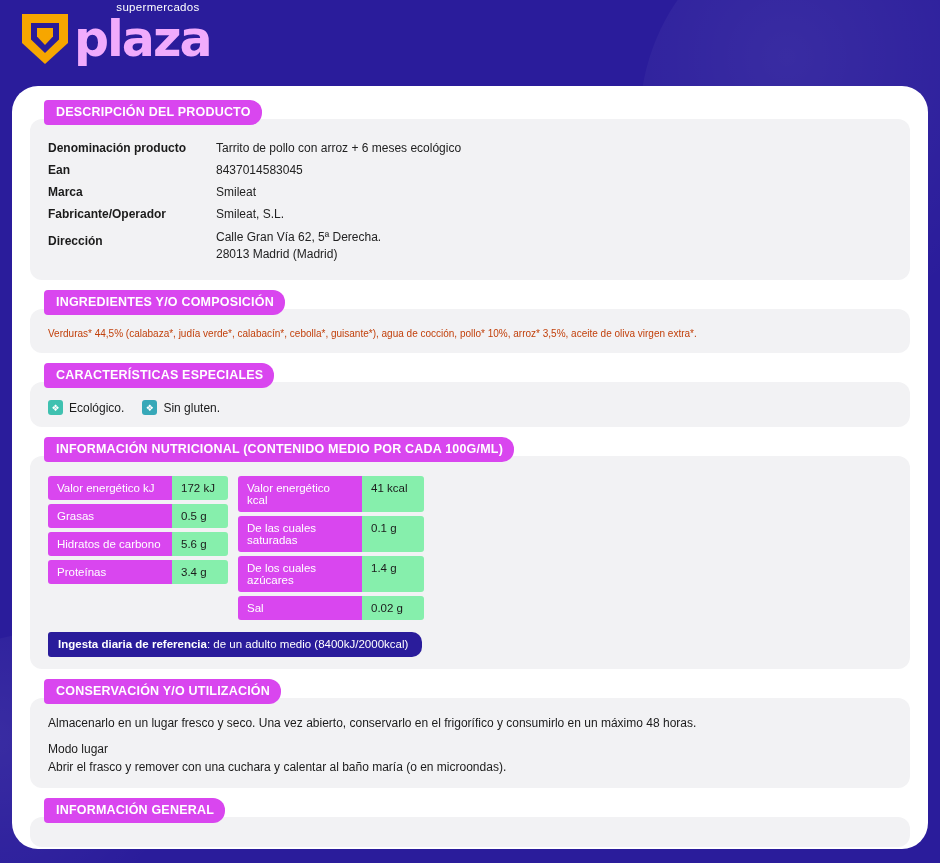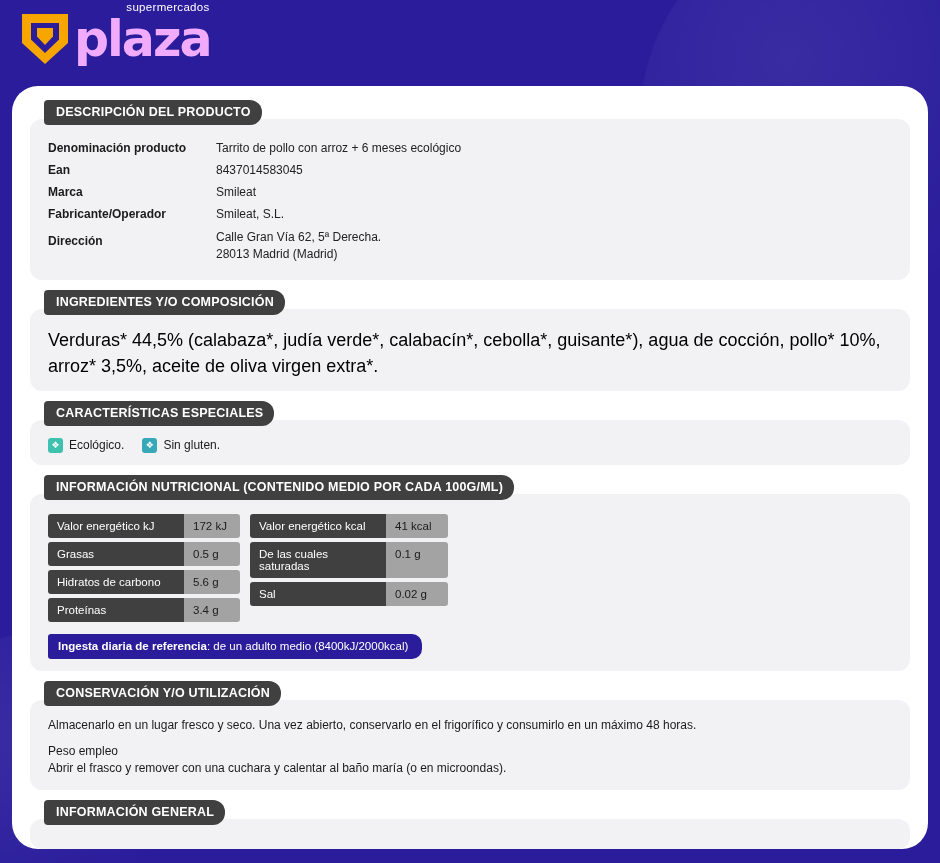--- a/index.html
+++ b/index.html
@@ -73,41 +73,41 @@
   .logo-word {
     font-size: 49px;
     font-weight: bold;
     color: #f0abfc;
     letter-spacing: -2.0px;
     font-family: "DejaVu Sans", sans-serif;
   }
   .logo-sup {
     position: absolute;
     top: -13px;
-    right: 1px;
+    right: 11px;
     font-size: 11.5px;
     color: #fff;
     letter-spacing: 0.3px;
     font-family: "Liberation Sans", sans-serif;
   }
 
   
   .sheet {
     position: relative;
     margin: 0 12px;
     height: 763px;
     background: #FFFFFF;
     border-radius: 26px;
     padding: 14px 18px 18px 18px;
   }
 
   
   .sec-title {
     display: inline-block;
-    background: #404040;
+    background: #d946ef;
     color: #fff;
     font-size: 12.5px;
     font-weight: bold;
     letter-spacing: 0.2px;
     padding: 5px 11px 6px 12px;
     border-radius: 4px 12px 12px 4px;
     margin: 0 0 4px 14px;
     position: relative;
     z-index: 2;
   }
@@ -131,22 +131,22 @@
   .rows td.k {
     width: 168px;
     font-weight: bold;
     padding-right: 10px;
     white-space: nowrap;
   }
   .rows td.v { color: #222; }
   .rows tr.tall td.k { padding-top: 9px; }
 
   .plain-text {
-    font-size: 18px;
-    color: #000000;
+    font-size: 10px;
+    color: #c2410c;
     line-height: 1.45;
   }
 
   
   .chips { display: flex; align-items: center; gap: 18px; }
   .chip { display: flex; align-items: center; gap: 6px; font-size: 12px; color: #1b1b1b; }
   .chip-ico {
     width: 15px; height: 15px;
     border-radius: 3px;
     background: #3FC1B0;
@@ -160,29 +160,29 @@
   
   .nutri {
     display: flex;
     gap: 0;
     margin-top: 2px;
   }
   .ncol { display: flex; flex-direction: column; }
   .ncol.left { margin-right: 10px; }
   .nrow { display: flex; margin-bottom: 4px; }
   .nlabel {
-    background: #404040;
+    background: #d946ef;
     color: #fff;
     font-size: 11.5px;
     padding: 6px 9px;
-    width: 136px;
+    width: 124px;
     border-radius: 3px 0 0 3px;
   }
   .nval {
-    background: #a3a3a3;
+    background: #86efac;
     color: #1b1b1b;
     font-size: 11.5px;
     padding: 6px 9px;
     width: 56px;
     border-radius: 0 3px 3px 0;
   }
   .nval.wide { width: 62px; }
   .ref-bar {
     display: inline-block;
     background: #2A1C9B;
@@ -297,37 +297,41 @@
         <div class="ncol right">
           <div class="nrow">
             <div class="nlabel">Valor energético kcal</div>
             <div class="nval wide">41 kcal</div>
           </div>
           <div class="nrow">
             <div class="nlabel">De las cuales saturadas</div>
             <div class="nval wide">0.1 g</div>
           </div>
           <div class="nrow">
+            <div class="nlabel">De los cuales azúcares</div>
+            <div class="nval wide">1.4 g</div>
+          </div>
+          <div class="nrow">
             <div class="nlabel">Sal</div>
             <div class="nval wide">0.02 g</div>
           </div>
         </div>
       </div>
       <div class="ref-bar">
         <b>Ingesta diaria de referencia</b><span>: de un adulto medio (8400kJ/2000kcal)</span>
       </div>
     </div>
   </div>
 
   <div class="sec-wrap">
     <div class="sec-title">CONSERVACIÓN Y/O UTILIZACIÓN</div>
     <div class="sec-block">
       <div class="cons-main">Almacenarlo en un lugar fresco y seco. Una vez abierto, conservarlo en el frigorífico y consumirlo en un máximo 48 horas.</div>
       <div class="cons-gap"></div>
-      <div class="cons-line">Peso empleo</div>
+      <div class="cons-line">Modo lugar</div>
       <div class="cons-line">Abrir el frasco y remover con una cuchara y calentar al baño maría (o en microondas).</div>
     </div>
   </div>
 
   <div class="sec-wrap">
     <div class="sec-title">INFORMACIÓN GENERAL</div>
     <div class="sec-block">
       
     </div>
   </div>

